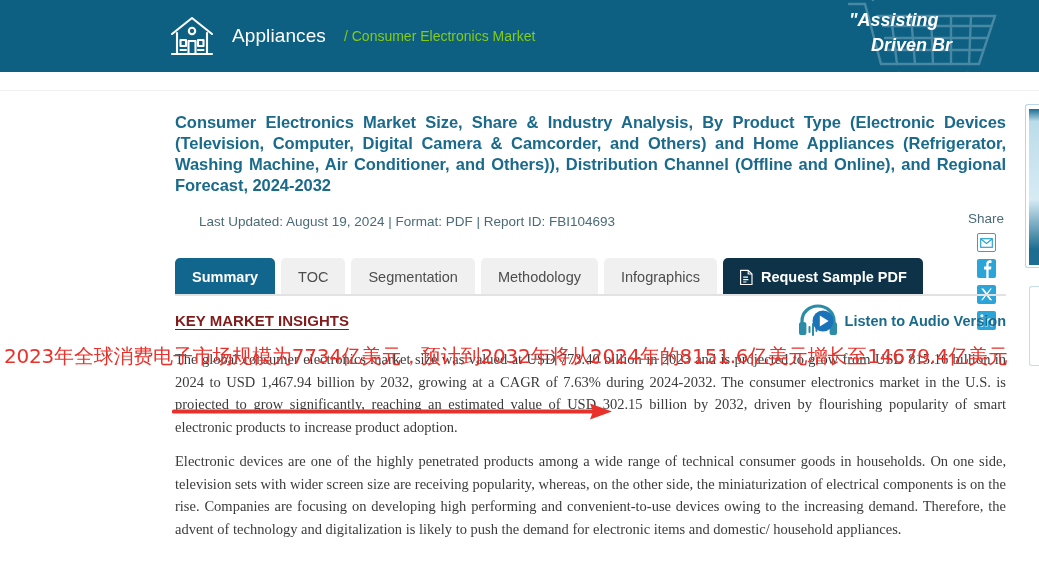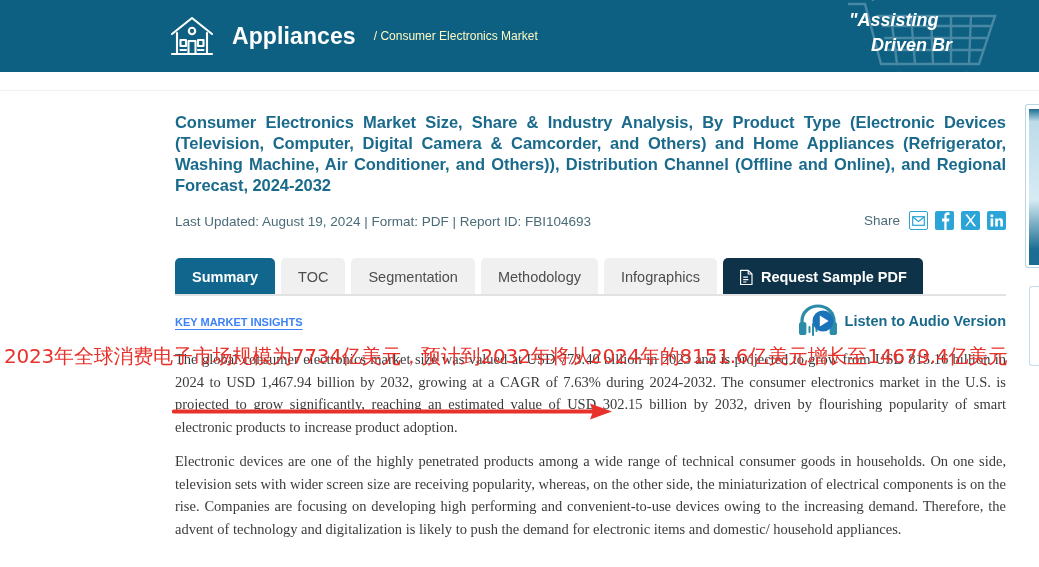--- a/index.html
+++ b/index.html
@@ -61,28 +61,28 @@
     display: flex;
     align-items: center;
   }
   .house-icon {
     width: 48px; height: 48px;
     margin-right: 16px;
     flex: none;
   }
   .brand-name {
     color: #ffffff;
-    font-size: 23px;
-    font-weight: bold;
+    font-size: 19px;
+    font-weight: normal;
     letter-spacing: 0.1px;
     white-space: nowrap;
   }
   .breadcrumb-sep {
-    color: #fef9c3;
-    font-size: 12px;
+    color: #84cc16;
+    font-size: 14px;
     margin-left: 18px;
     white-space: nowrap;
   }
 
   
   .side-panel {
     position: absolute;
     left: 1025px;
     top: 104px;
     width: 40px;
@@ -137,28 +137,30 @@
 
   .meta-row {
     position: relative;
     margin-top: 16px;
     height: 26px;
   }
   .meta-text {
     color: #4a6b77;
     font-size: 13.5px;
     line-height: 20px;
+    margin-left: 24px;
   }
   .share-block {
     position: absolute;
     right: 0;
     top: -1px;
     display: flex;
     align-items: center;
     gap: 7px;
+    flex-direction: column;
   }
   .share-label {
     color: #4a6b77;
     font-size: 13.5px;
     margin-right: 2px;
   }
   .share-icon {
     width: 19px; height: 19px;
     border-radius: 2px;
     display: inline-flex;
@@ -210,22 +212,22 @@
     background: #e2e2e2;
   }
 
   
   .insights-row {
     position: relative;
     margin-top: 16px;
     height: 26px;
   }
   .insights-title {
-    color: #3b82f6;
-    font-size: 11px;
+    color: #7f1d1d;
+    font-size: 15px;
     font-weight: bold;
     text-decoration: underline;
     text-underline-offset: 3px;
     cursor: pointer;
     display: inline-block;
   }
   .audio-block {
     position: absolute;
     right: 0;
     top: -8px;

